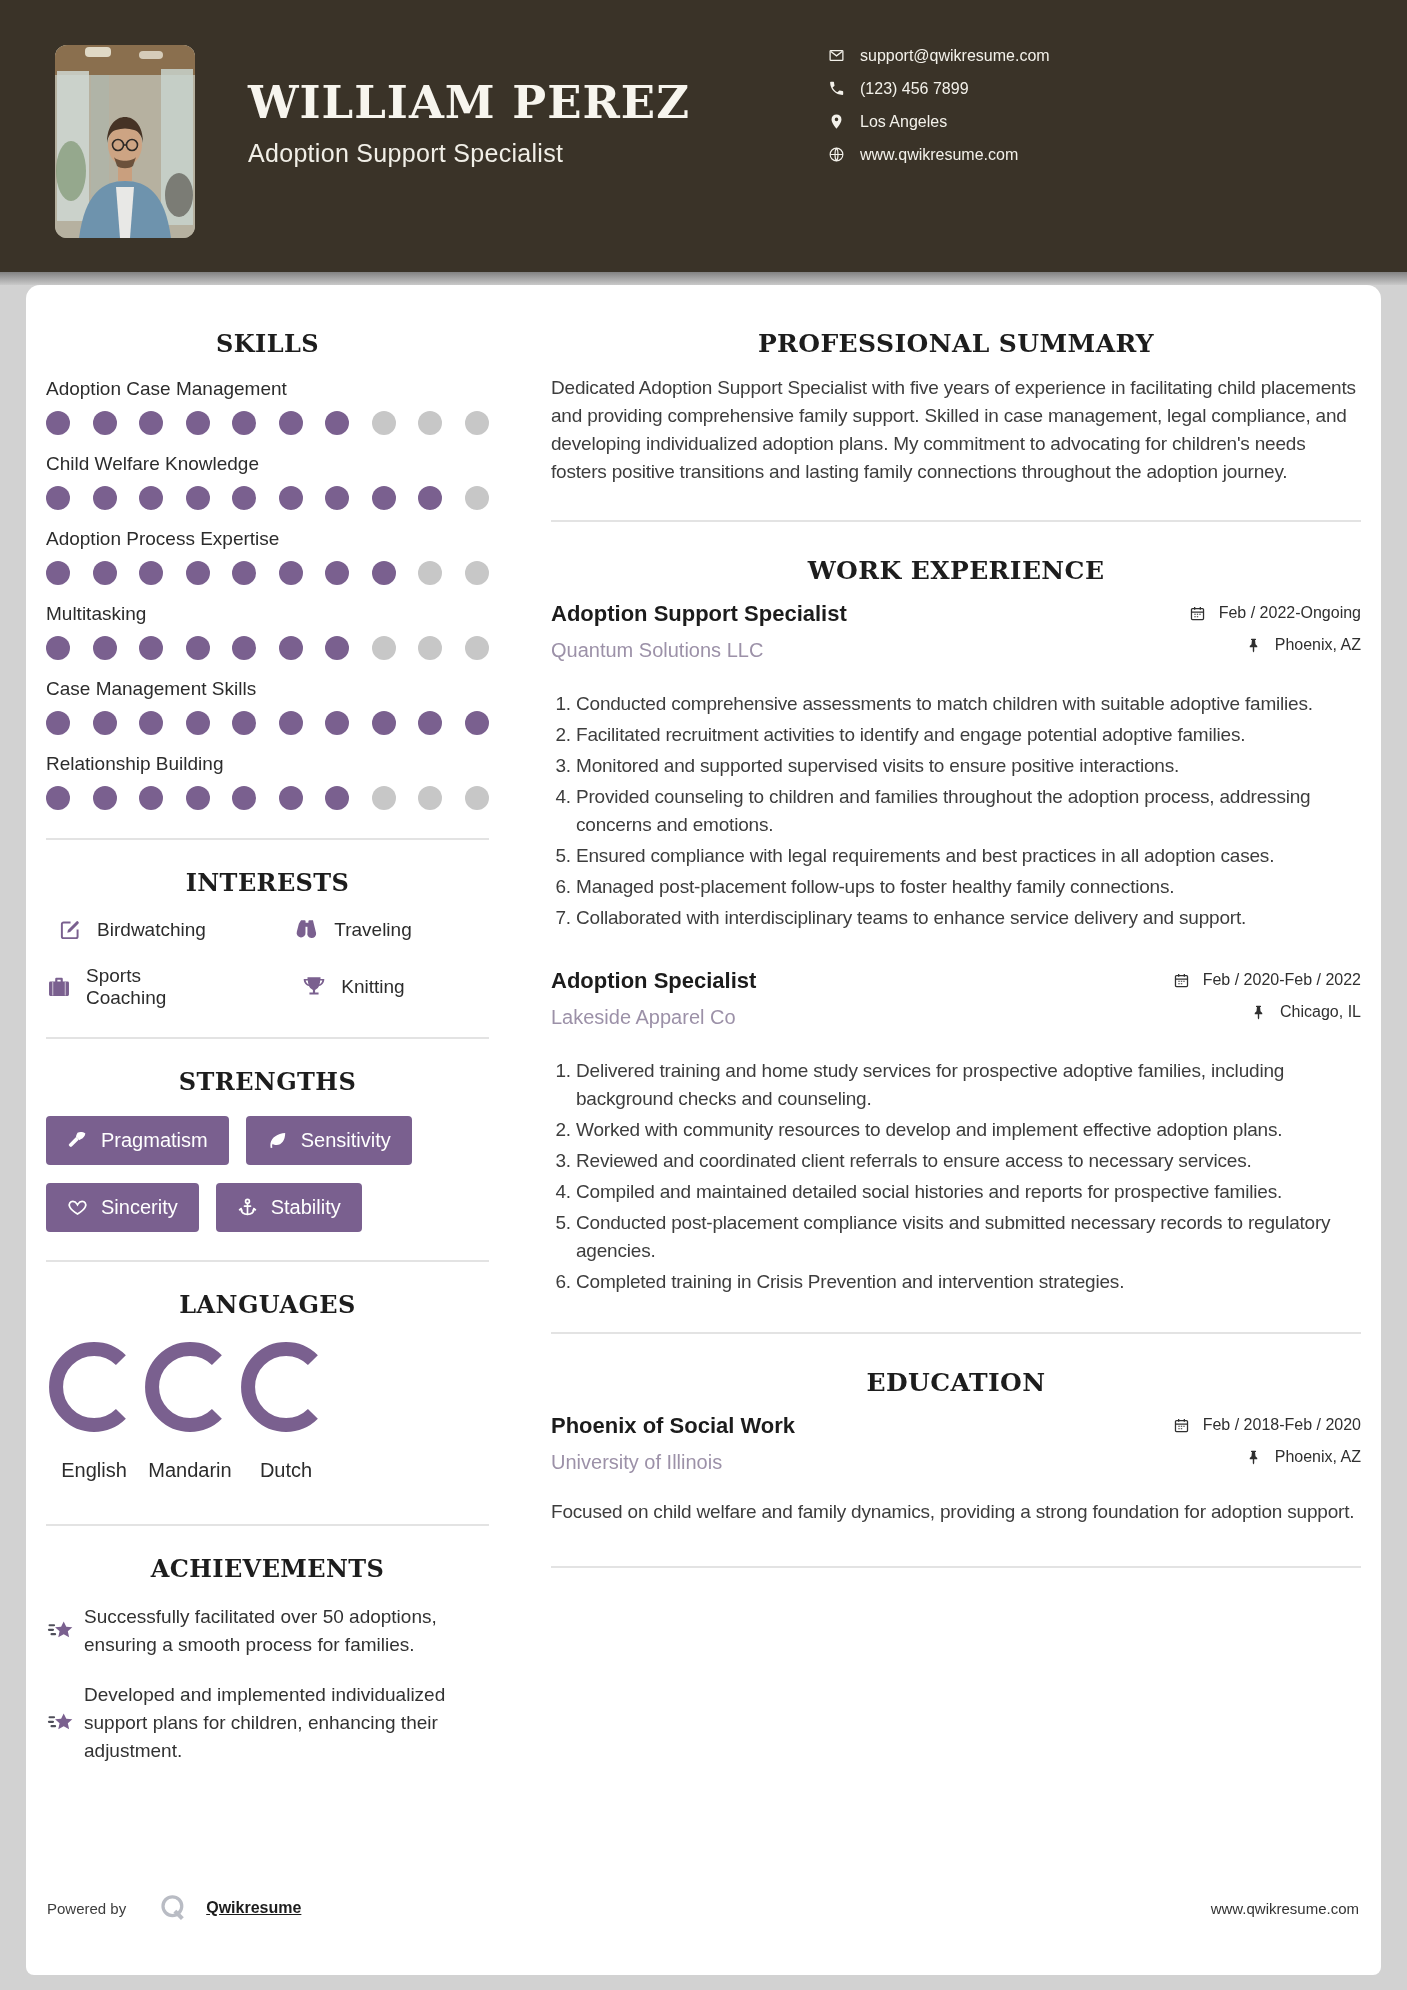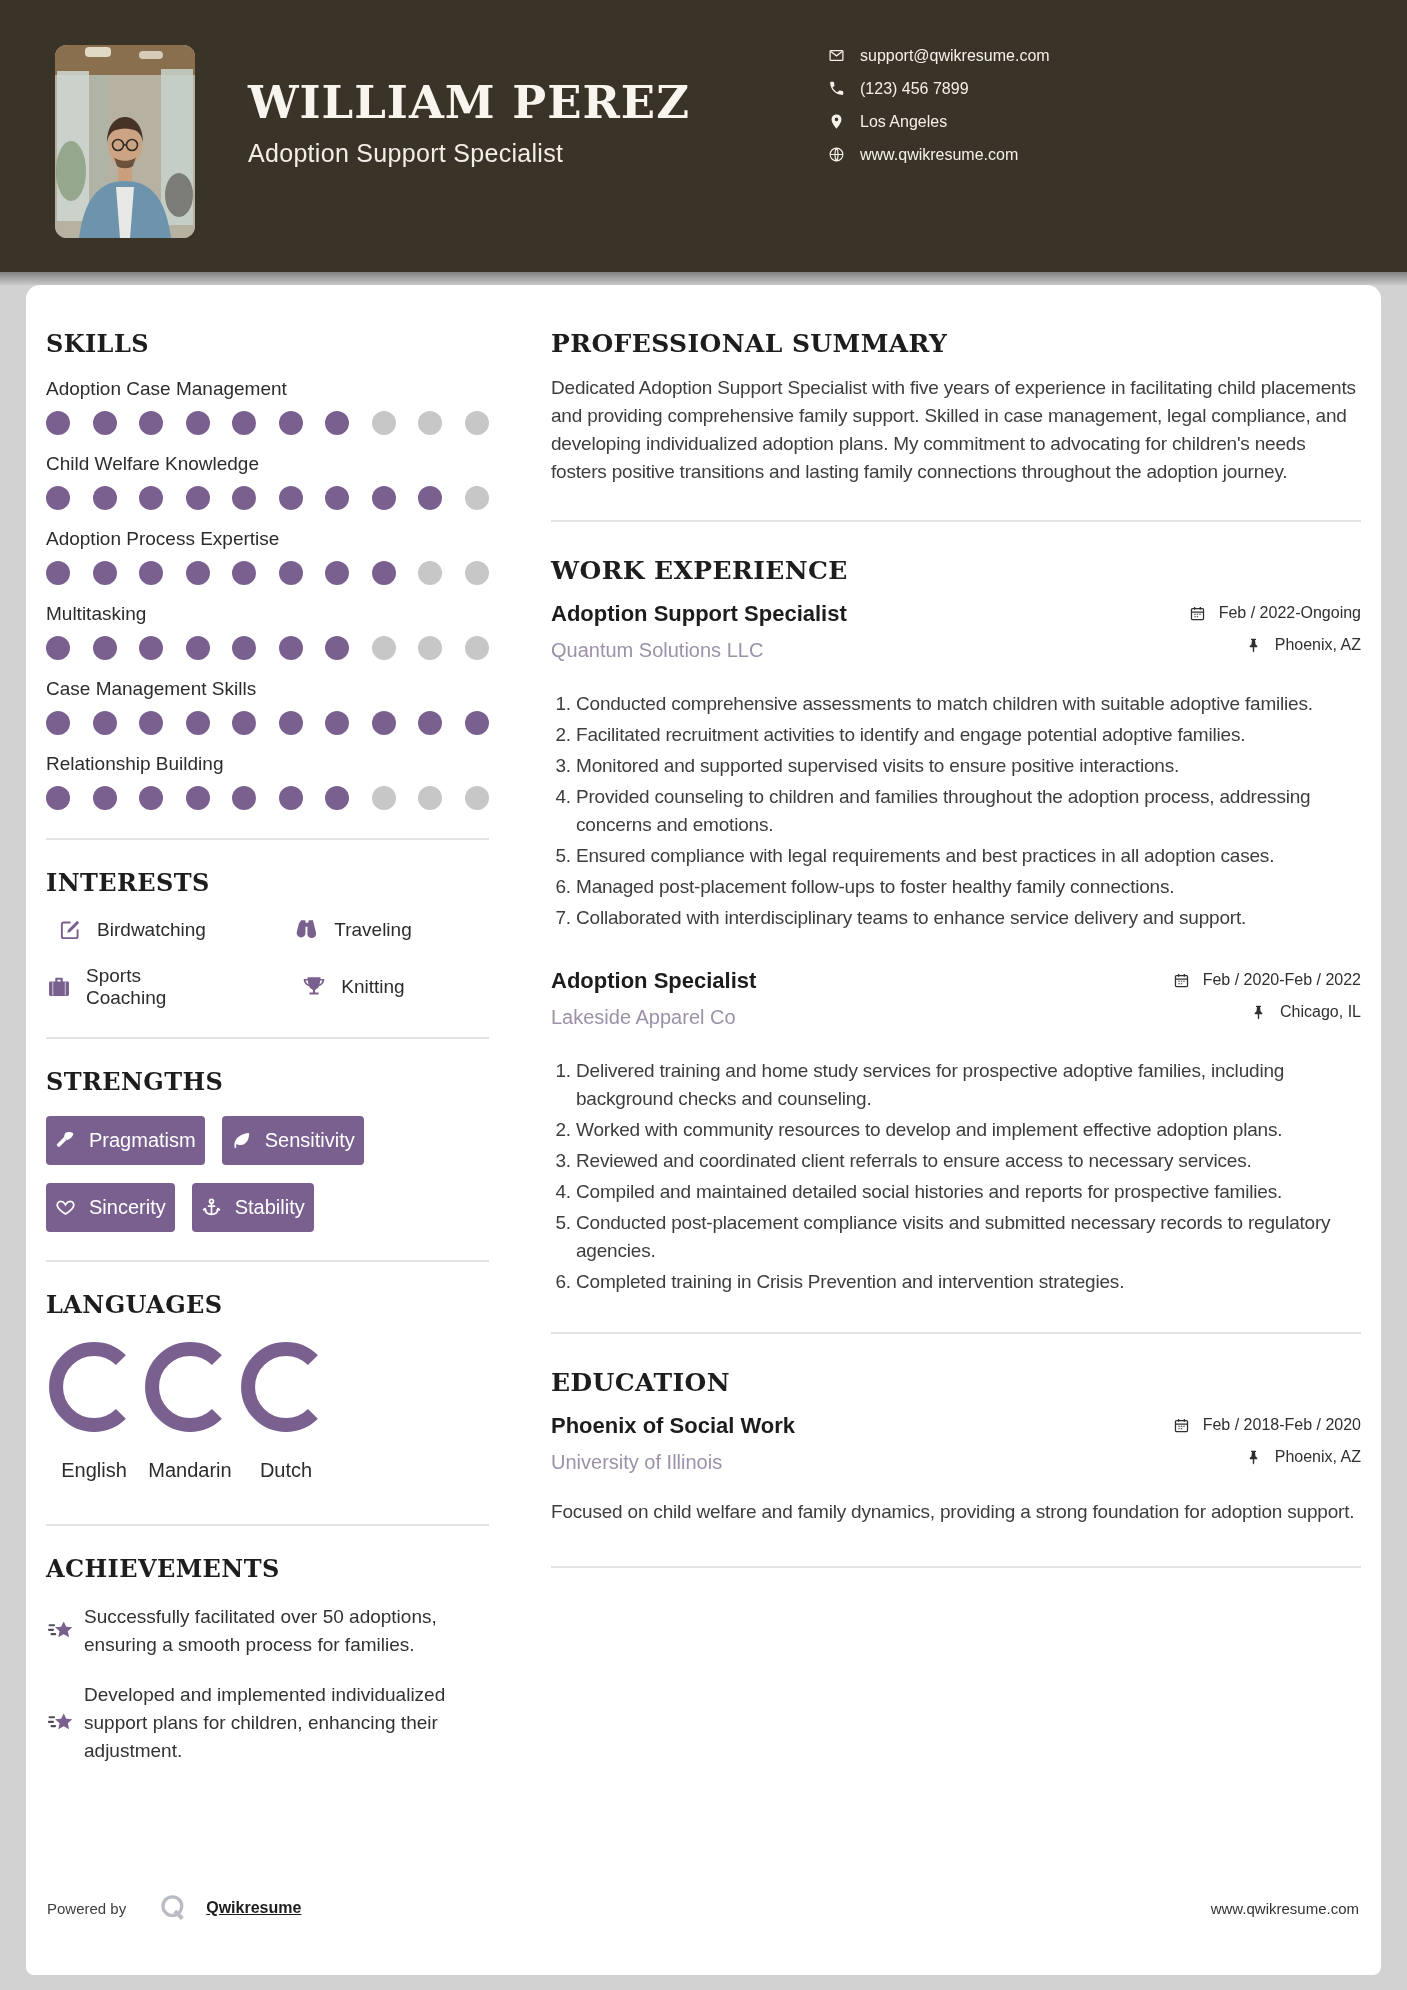--- a/index.html
+++ b/index.html
@@ -41,40 +41,40 @@
   
   .sheet{
     position:relative;margin:0 26px;height:1690px;background:#ffffff;
     border-radius:14px 14px 8px 8px;
     display:flex;gap:62px;padding:44px 20px 110px 20px;box-sizing:border-box;
   }
   .col-left{width:443px;flex:none;}
   .col-right{flex:1;min-width:0;}
   h2.sec{
     font-family:"DejaVu Serif","Liberation Serif",serif;font-weight:700;
-    color:var(--ink);font-size:24px;letter-spacing:.4px;margin:0 0 20px 0;
+    color:var(--ink);font-size:24px;letter-spacing:.4px;margin:0 0 20px 0;text-align:center;
   }
   .col-right h2.sec{font-size:25px;margin-bottom:16px;}
   hr.div{border:none;border-top:2px solid #e3e3e3;margin:28px 0;}
   
   .skill{margin-bottom:15px;}
   .skill-name{font-size:19px;color:#2c2c2c;margin-bottom:11px;}
   .dots{display:flex;gap:22.5px;margin-bottom:18px;}
   .dot{width:24px;height:24px;border-radius:50%;background:var(--dot-off);flex:none;}
   .dot.on{background:var(--accent);}
   
   .interests-grid{display:grid;grid-template-columns:171px auto;row-gap:22px;column-gap:0;}
   .interest{display:flex;align-items:center;gap:14px;font-size:19px;color:#2c2c2c;justify-content:center;}
   .interest .iicon{width:26px;height:26px;color:var(--accent);flex:none;display:inline-flex;}
   .interest .iicon svg{width:100%;height:100%;}
   
   .badges{display:flex;flex-wrap:wrap;}
   .badge{
     display:inline-flex;align-items:center;gap:13px;background:var(--accent);
-    color:#fff;font-size:20px;padding:13px 9px;border-radius:4px;
+    color:#fff;font-size:20px;padding:13px 21px;border-radius:4px;
     margin:0 17px 18px 0;
   }
   .badge .bicon{width:21px;height:21px;display:inline-flex;color:#fff;flex:none;}
   .badge .bicon svg{width:100%;height:100%;}
   
   .langs{display:flex;margin-top:8px;}
   .lang{width:96px;text-align:center;}
   .lang .label{margin-top:20px;font-size:20px;color:#2c2c2c;}
   
   .ach{display:flex;align-items:center;gap:7px;margin-bottom:22px;}

